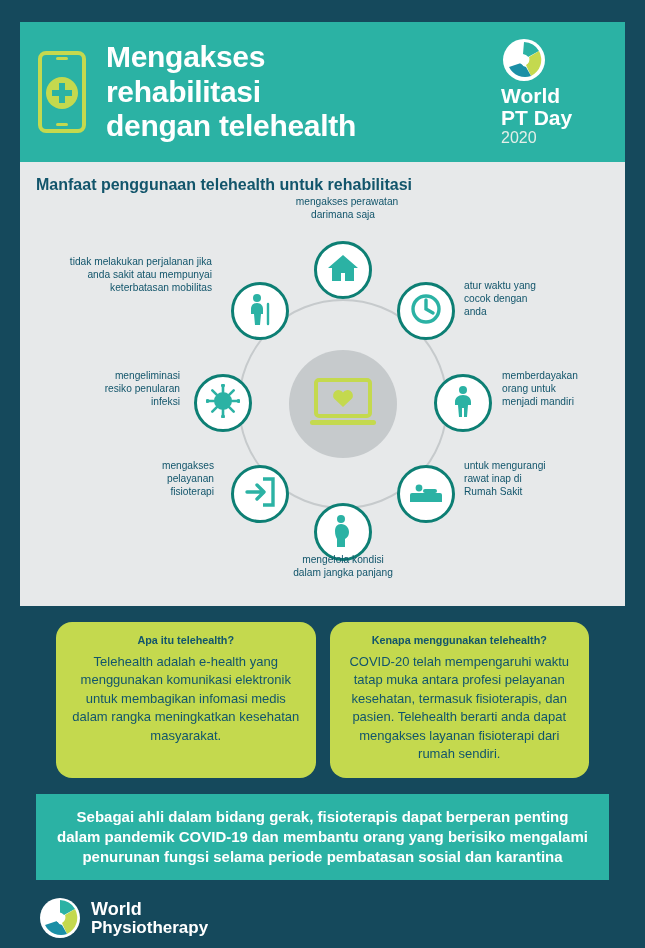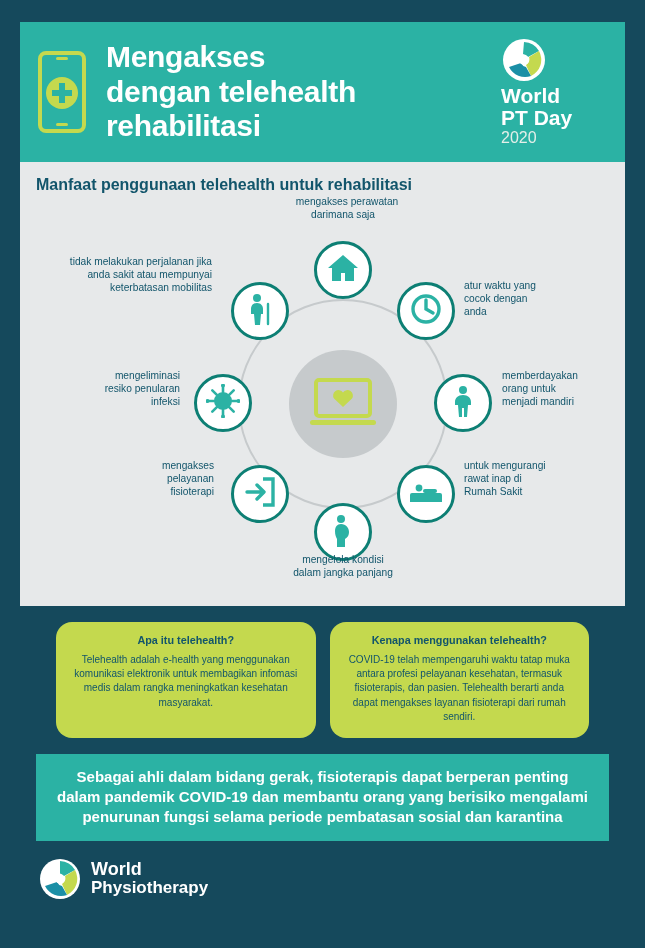--- a/index.html
+++ b/index.html
@@ -101,21 +101,21 @@
     text-align: center;
   }
   .card h3 {
     color: #12556b;
     font-size: 10.8px;
     font-weight: bold;
     margin-bottom: 7px;
   }
   .card p {
     color: #12556b;
-    font-size: 10px;
+    font-size: 13px;
     line-height: 1.42;
   }
 
   
   .statement {
     margin: 16px 16px 0 16px;
     background: #2bb2a4;
     padding: 13px 18px;
     text-align: center;
     color: #ffffff;
@@ -150,22 +150,22 @@
         <circle cx="28" cy="44" r="16" fill="#c4d94e"></circle>
         <rect x="25" y="34" width="6" height="20" fill="#2bb2a4"></rect>
         <rect x="18" y="41" width="20" height="6" fill="#2bb2a4"></rect>
         <rect x="22" y="8" width="12" height="3" rx="1.5" fill="#c4d94e"></rect>
         <rect x="22" y="74" width="12" height="3" rx="1.5" fill="#c4d94e"></rect>
       </svg>
     </span>
 
     <div class="header-title">
       <div>Mengakses</div>
+      <div>rehabilitasi</div>
       <div>dengan telehealth</div>
-      <div>rehabilitasi</div>
     </div>
 
     <div class="wpt-logo">
       <span class="mark">
         <svg viewBox="0 0 46 46" width="46" height="46">
           <circle cx="23" cy="23" r="21" fill="#ffffff"></circle>
           <path d="M23 5 a18 18 0 0 1 15 9 l-11 6 a7 7 0 0 0 -5 -3 z" fill="#2bb2a4"></path>
           <path d="M38 14 a18 18 0 0 1 -8 25 l-5 -11 a7 7 0 0 0 3 -8 z" fill="#c4d94e"></path>
           <path d="M30 39 a18 18 0 0 1 -22 -9 l12 -4 a7 7 0 0 0 5 4 z" fill="#1b8fa6"></path>
           <circle cx="23" cy="23" r="5" fill="#ffffff"></circle>
@@ -322,21 +322,21 @@
     </div>
   </div>
 
   <div class="cards">
     <div class="card">
       <h3>Apa itu telehealth?</h3>
       <p>Telehealth adalah e-health yang menggunakan komunikasi elektronik untuk membagikan infomasi medis dalam rangka meningkatkan kesehatan masyarakat.</p>
     </div>
     <div class="card">
       <h3>Kenapa menggunakan telehealth?</h3>
-      <p>COVID-19 telah mempengaruhi waktu tatap muka antara profesi pelayanan kesehatan, termasuk fisioterapis, dan pasien. Telehealth berarti anda dapat mengakses layanan fisioterapi dari rumah sendiri.</p>
+      <p>COVID-20 telah mempengaruhi waktu tatap muka antara profesi pelayanan kesehatan, termasuk fisioterapis, dan pasien. Telehealth berarti anda dapat mengakses layanan fisioterapi dari rumah sendiri.</p>
     </div>
   </div>
 
   <div class="statement">Sebagai ahli dalam bidang gerak, fisioterapis dapat berperan penting dalam pandemik COVID-19 dan membantu orang yang berisiko mengalami penurunan fungsi selama periode pembatasan sosial dan karantina</div>
 
   <div class="footer">
     <div class="wp-logo">
       <span class="mark">
         <svg viewBox="0 0 44 44" width="44" height="44">
           <circle cx="22" cy="22" r="20" fill="#ffffff"></circle>

